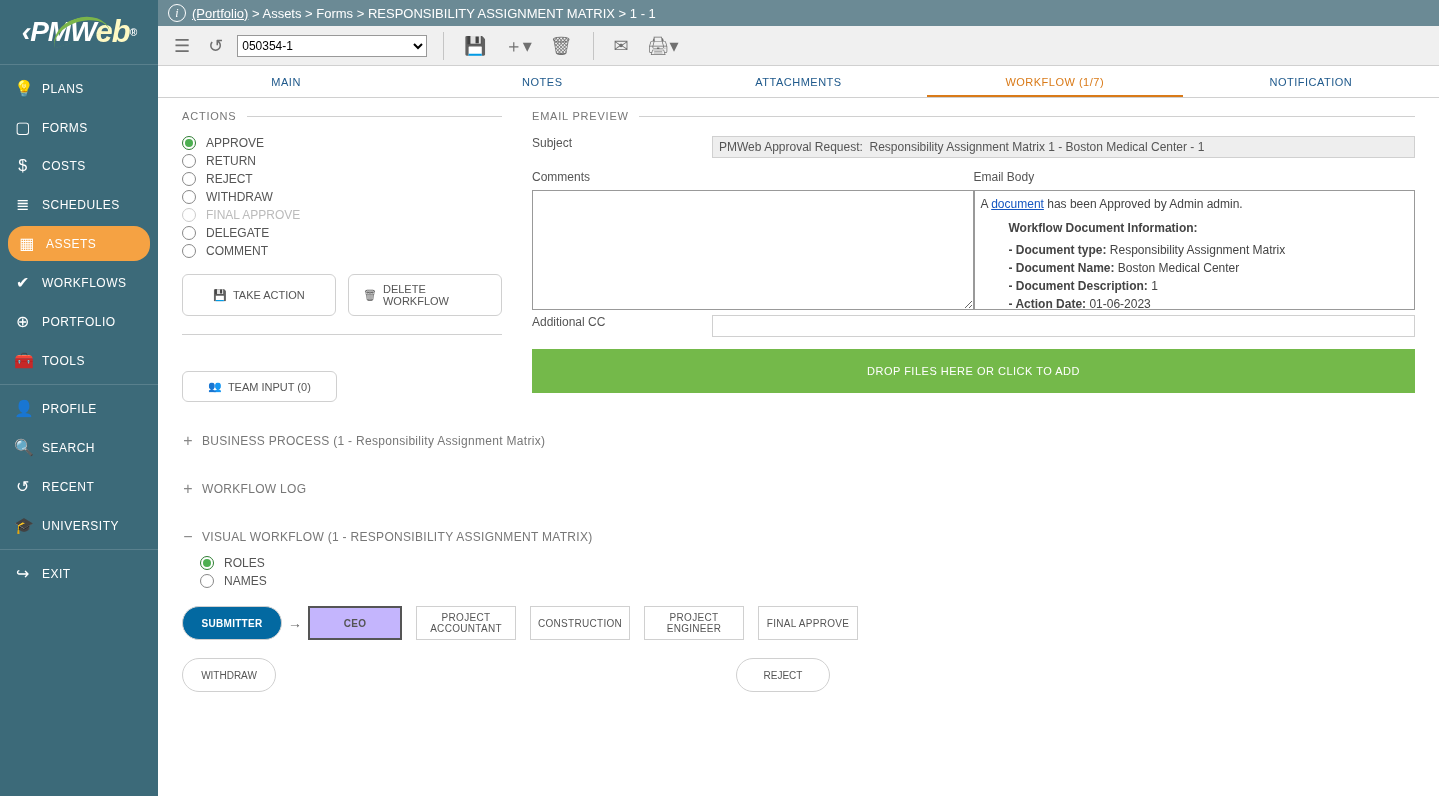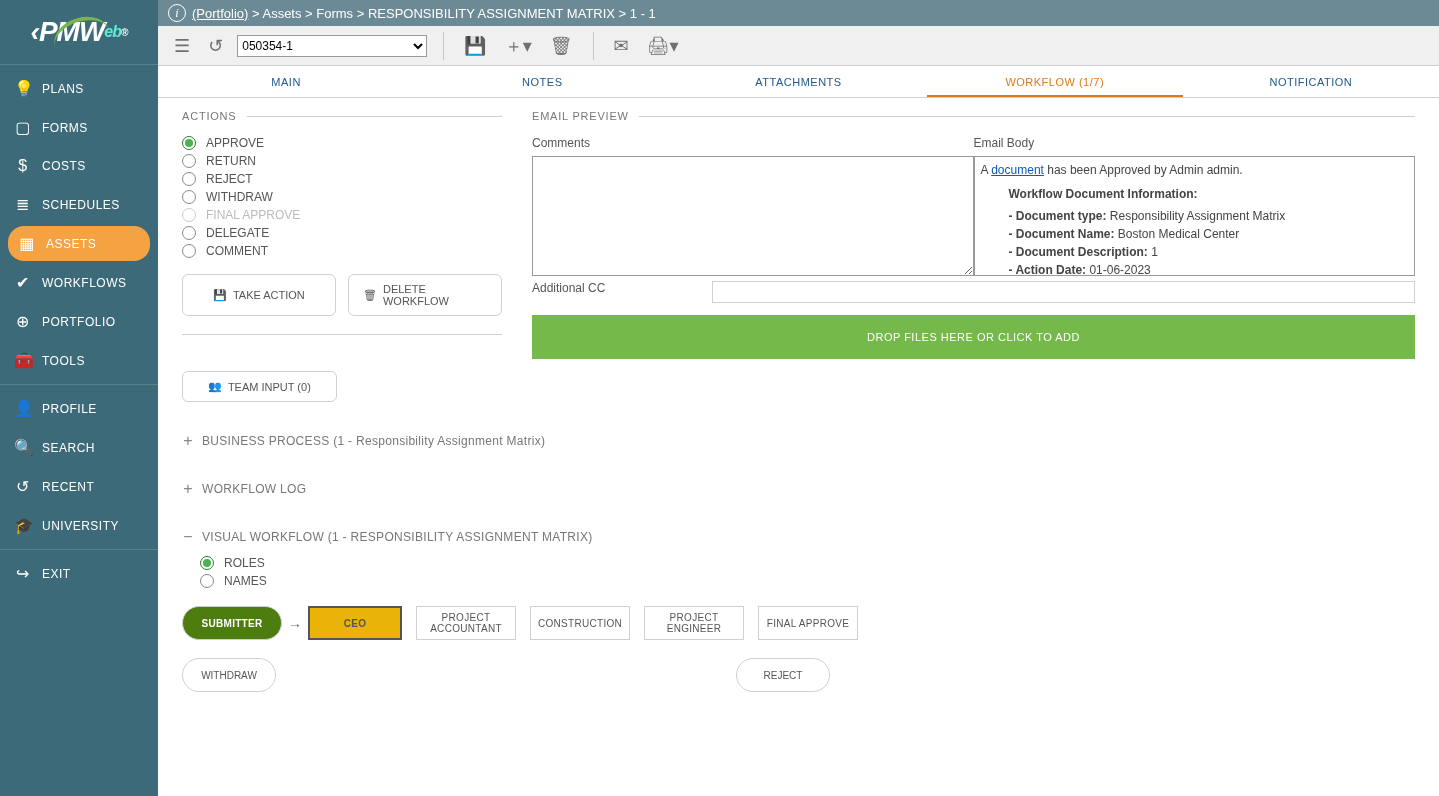--- a/index.html
+++ b/index.html
@@ -40,21 +40,21 @@
     display:flex;
     align-items:center;
     justify-content:center;
     font-size:28px;
     font-weight:bold;
     letter-spacing:-1px;
     font-style:italic;
     position:relative;
   }
   .logo .lt{color:#fff;}
-  .logo .eb{color:#5eead4;font-size:16px;}
+  .logo .eb{color:#fef9c3;font-size:31px;}
   .logo-swoosh{
     position:absolute;
     width:58px;height:22px;
     border-top:4px solid #7bb54a;
     border-radius:50% 50% 0 0 / 100% 100% 0 0;
     transform:rotate(-18deg);
     top:18px;left:50px;
   }
   .logo sup{font-size:10px;vertical-align:top;}
   .nav-group{border-top:1px solid rgba(255,255,255,0.15);padding:4px 0;}
@@ -189,22 +189,22 @@
   }
   .exp-sign{font-size:16px;color:#888;width:12px;text-align:center;}
 
   
   .wf-row{display:flex;align-items:center;gap:14px;margin-top:18px;}
   .wf-box{
     border:1px solid var(--border);background:#fff;text-align:center;
     font-size:10px;letter-spacing:0.3px;width:100px;height:34px;
     display:flex;align-items:center;justify-content:center;color:#555;
   }
-  .wf-box.submitter{background:#4d7c0f;color:#fff;font-weight:bold;border-radius:17px;}
-  .wf-box.ceo{background:#eab308;border:2px solid #555;width:94px;font-weight:bold;}
+  .wf-box.submitter{background:#0369a1;color:#fff;font-weight:bold;border-radius:17px;}
+  .wf-box.ceo{background:#c4b5fd;border:2px solid #555;width:94px;font-weight:bold;}
   .wf-arrow{font-size:14px;color:#666;margin:0 -8px;}
   .wf-pill{
     border:1px solid var(--border);border-radius:18px;background:#fff;
     width:94px;height:34px;display:flex;align-items:center;justify-content:center;
     font-size:10px;color:#555;
   }
   .wf-pill-row{display:flex;gap:460px;margin-top:18px;}
 </style>
 </head>
 <body>
@@ -356,20 +356,24 @@
         </div>
         <div class="hr"></div>
         <div class="btn btn-team" style="width:155px;justify-content:center;">
             <span>👥</span>
             <span>TEAM INPUT (0)</span>
           </div>
       </div>
 
       <div class="right-col">
         <div class="sect-head">EMAIL PREVIEW</div>
+        <div class="fieldrow">
+          <div class="label">Subject</div>
+          <input class="txt" readonly="" value="PMWeb Approval Request:  Responsibility Assignment Matrix 1 - Boston Medical Center - 1" style="">
+        </div>
         <div style="display:flex;">
           <div style="flex:1;">
             <div class="label" style="margin-bottom:6px;">Comments</div>
             <textarea class="ta" style=""></textarea>
           </div>
           <div style="flex:1;">
             <div class="label" style="margin-bottom:6px;">Email Body</div>
             <div class="email-body">
               <span>A </span><a href="#">document</a><span> has been Approved by Admin admin.</span>
               <div style="margin-left:28px;margin-top:6px;"><b>Workflow Document Information:</b></div>

